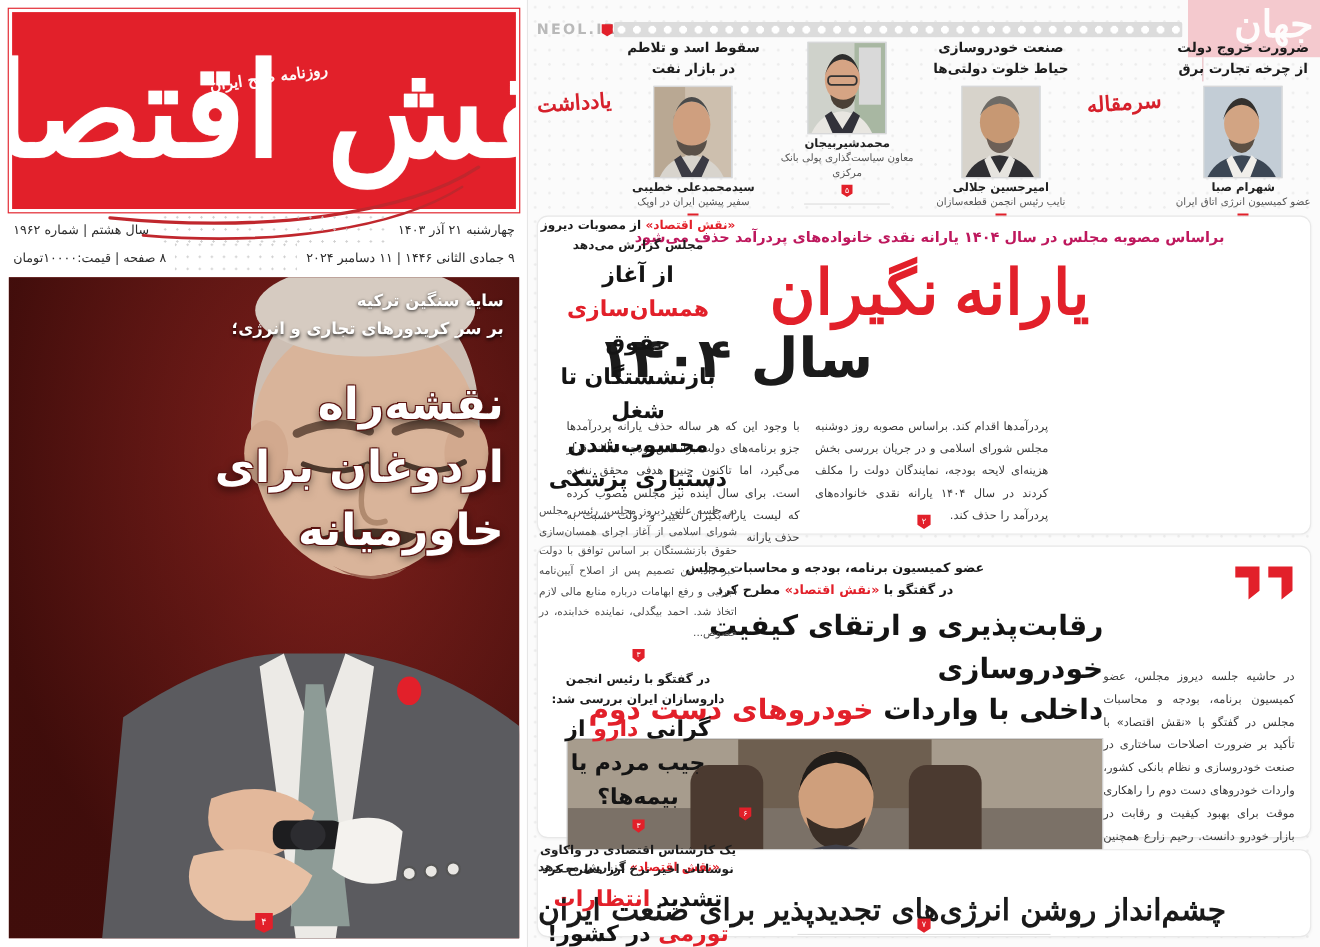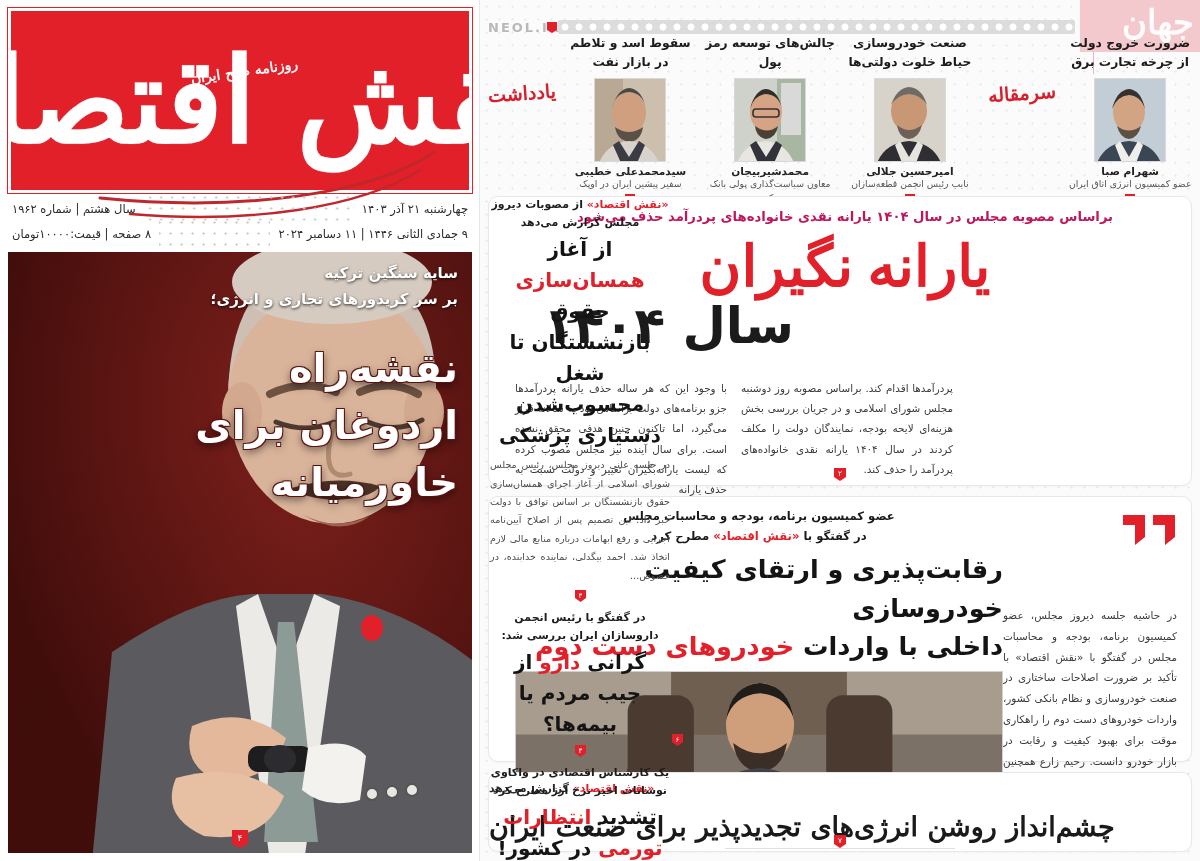--- a/index.html
+++ b/index.html
@@ -380,22 +380,20 @@
         <div class="name">سیدمحمدعلی خطیبی</div>
         <div class="role">سفیر پیشین ایران در اوپک</div>
         <svg class="num" viewBox="0 0 12 13">
           <path d="M1 1 H11 V9 L6 12 L1 9 Z" fill="#e2202a"></path>
           <text x="6" y="8" font-size="7" fill="#fff" text-anchor="middle" font-family="DejaVu Sans, sans-serif">۸</text>
         </svg>
         <div class="rule"></div>
       </div>
 
       <div class="columnist">
-        <div class="title">چالش‌های توسعه
-رمز پول</div>
         <div class="portrait">
           <svg viewBox="0 0 72 84" width="72" height="84">
             <rect width="72" height="84" fill="#cfd2cb"></rect>
             <rect x="44" y="0" width="28" height="84" fill="#a8b7a2"></rect>
             <rect x="48" y="4" width="20" height="52" fill="#d9d9d9"></rect>
             <ellipse cx="33" cy="33" rx="16" ry="20" fill="#d6a484"></ellipse>
             <path d="M17 30 Q22 11 33 10 Q45 11 49 30 Q46 16 33 15 Q21 16 17 30Z" fill="#2e2e2e"></path>
             <rect x="20" y="30" width="26" height="8" rx="3" fill="none" stroke="#333" stroke-width="1.6"></rect>
             <path d="M22 47 q12 9 23 0 q-2 12 -12 13 q-10 -2 -11 -13Z" fill="#4a4036"></path>
             <path d="M4 84 q8 -20 29 -22 q20 2 28 22Z" fill="#e8e6e1"></path>

